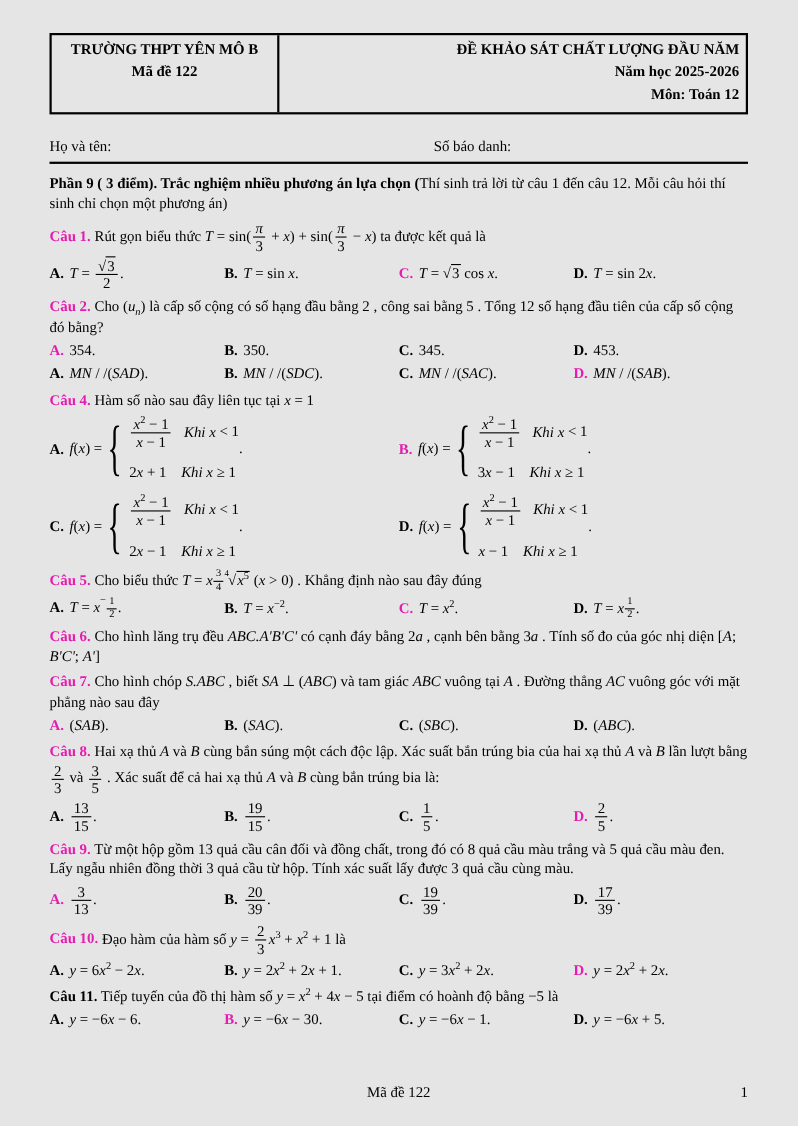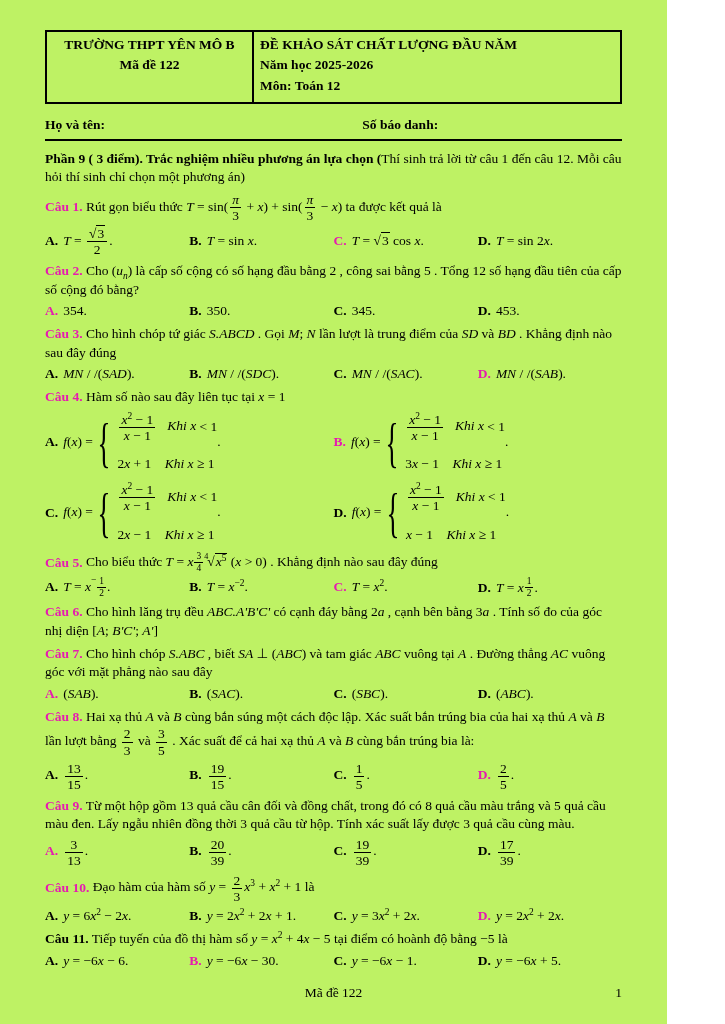--- a/index.html
+++ b/index.html
@@ -1,28 +1,28 @@
 <!DOCTYPE html>
 <html style="--accent: #e61bb0;"><head>
 <meta charset="utf-8">
 <style>
   * { margin:0; padding:0; box-sizing:border-box; }
   html,body { background:#ffffff; }
   .page {
-    width:667px; height:1024px; background:#bef264; color:#000;
+    width:725px; height:1024px; background:#e5e5e5; color:#000;
     font-family:"Liberation Serif", serif; font-size:13.5px; line-height:1.36;
     padding:30px 45px 0 45px; position:relative; overflow:hidden;
   }
   
   .header-table { display:flex; border:2px solid #000; }
   .ht-left { width:207px; border-right:2px solid #000; text-align:center; padding:3px 6px 6px; font-weight:bold; line-height:1.5; }
-  .ht-right { flex:1; text-align:left; padding:3px 6px 6px; font-weight:bold; line-height:1.5; }
+  .ht-right { flex:1; text-align:right; padding:3px 6px 6px; font-weight:bold; line-height:1.5; }
   .it { font-style:italic; }
   
-  .info-row { display:flex; margin-top:12px; font-weight:bold; }
+  .info-row { display:flex; margin-top:20px; font-weight:normal; }
   .info-name { width:55%; }
   .divider { border-bottom:2.5px solid #000; margin-top:5px; }
   
   .part-heading { margin-top:9px; }
   
   .qbody { margin-top:5px; }
   .ql { font-weight:bold; }
   .ok { font-weight:bold; margin-right:5px; }
   .acc { color:var(--accent,#e61bb0); }
   .opts { display:grid; grid-template-columns:repeat(4,1fr); margin-top:3px; align-items:center; }
@@ -95,21 +95,20 @@
     <p class="qbody"><b class="ql acc">Câu 2.</b><span> Cho (<i>u<sub>n</sub></i>) là cấp số cộng có số hạng đầu bằng 2 , công sai bằng 5 . Tổng 12 số hạng đầu tiên của cấp số cộng đó bằng?</span></p>
     <div class="opts">
       <span class="opt"><b class="ok acc">A.</b><span>354.</span></span>
       <span class="opt"><b class="ok">B.</b><span>350.</span></span>
       <span class="opt"><b class="ok">C.</b><span>345.</span></span>
       <span class="opt"><b class="ok">D.</b><span>453.</span></span>
     </div>
   </div>
 
   <div class="question">
-    <p class="qbody"><b class="ql acc">Câu 3.</b><span> Cho hình chóp tứ giác <i>S.ABCD</i> . Gọi <i>M</i>; <i>N</i> lần lượt là trung điểm của <i>SD</i> và <i>BD</i> . Khẳng định nào sau đây đúng</span></p>
     <div class="opts">
       <span class="opt"><b class="ok">A.</b><span><i>MN</i> / /(<i>SAD</i>).</span></span>
       <span class="opt"><b class="ok">B.</b><span><i>MN</i> / /(<i>SDC</i>).</span></span>
       <span class="opt"><b class="ok">C.</b><span><i>MN</i> / /(<i>SAC</i>).</span></span>
       <span class="opt"><b class="ok acc">D.</b><span><i>MN</i> / /(<i>SAB</i>).</span></span>
     </div>
   </div>
 
   <div class="question">
     <p class="qbody"><b class="ql acc">Câu 4.</b><span> Hàm số nào sau đây liên tục tại <i>x</i> = 1</span></p>

